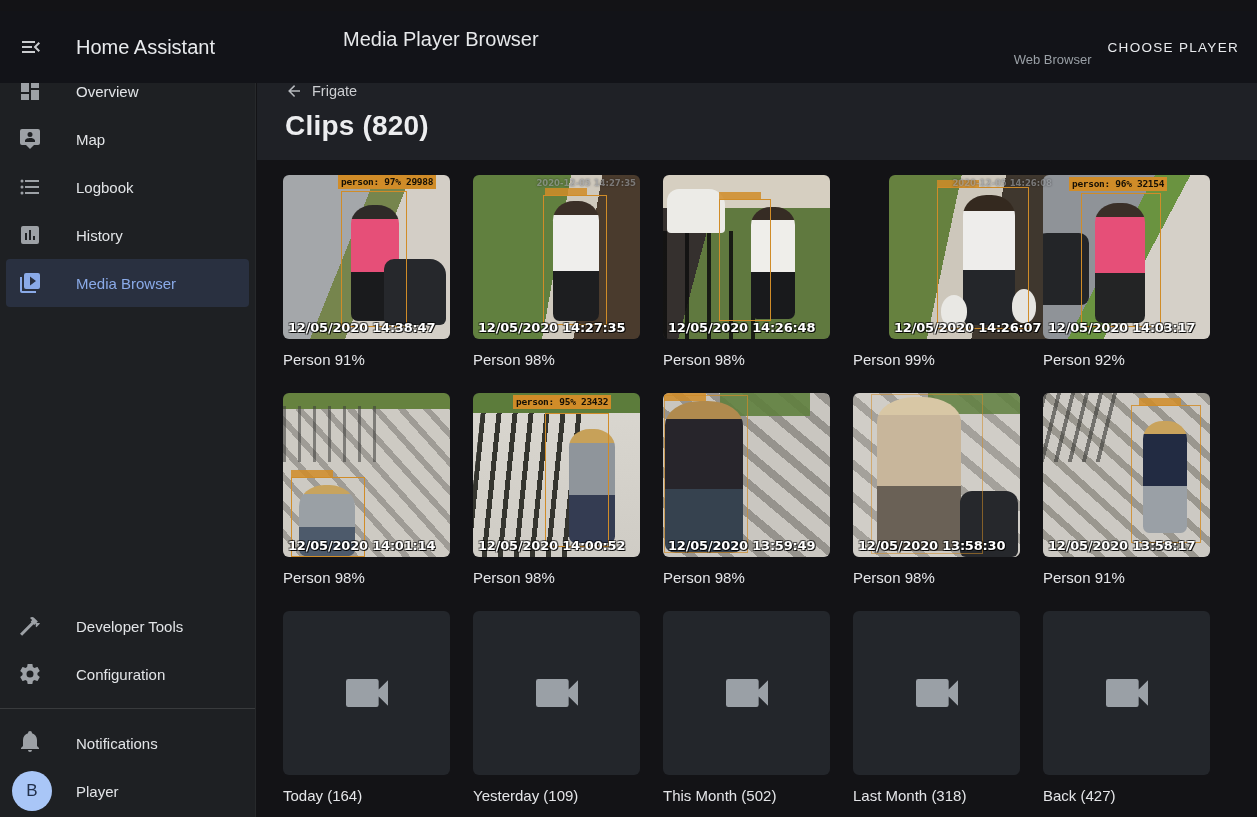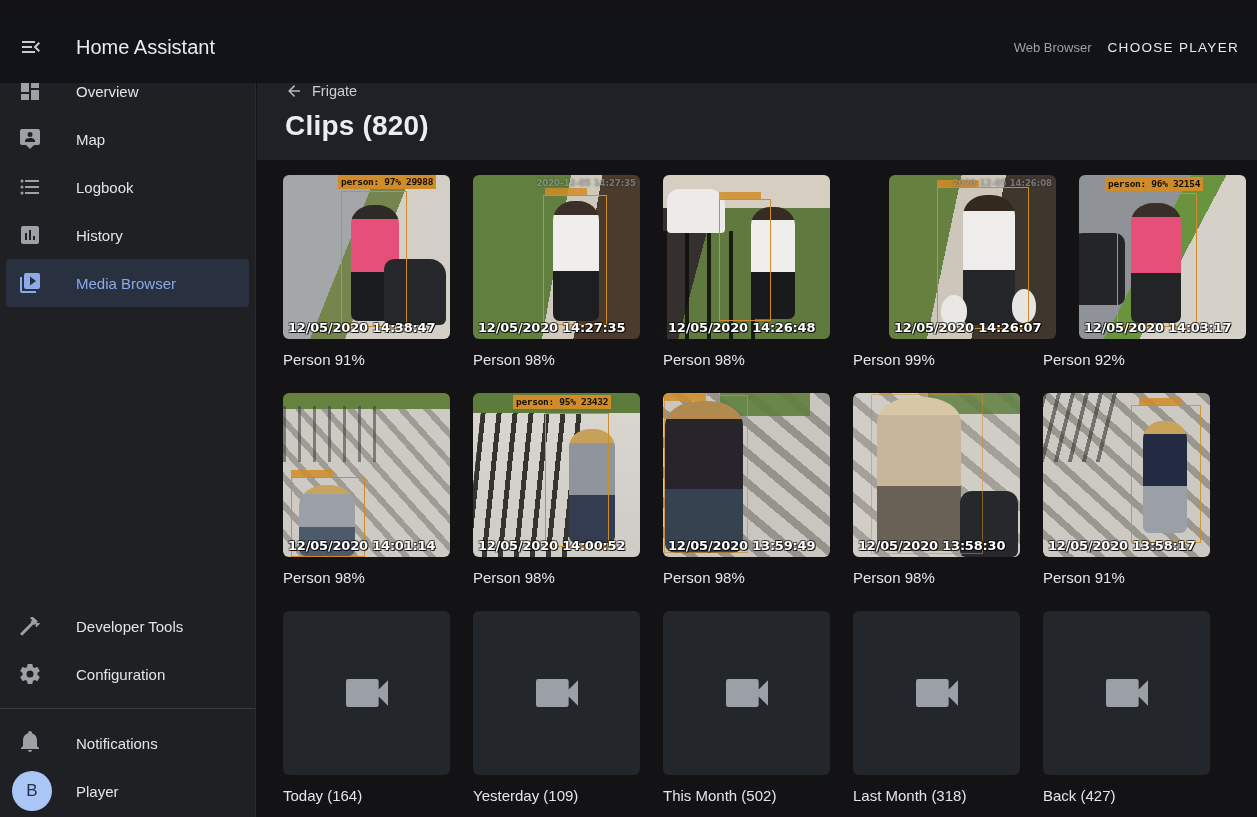--- a/index.html
+++ b/index.html
@@ -81,21 +81,21 @@
   .s3 .bbox{left:56px;top:24px;width:52px;height:122px;}
   .s3 .mini-tag{display:block;left:56px;top:17px;}
 
   .s4{background:linear-gradient(102deg,#66813f 0%,#66813f 36%,#cdc7bb 36%,#cdc7bb 58%,#3f372e 58%);margin-left:36px;}
   .s4 .bbox{left:48px;top:12px;width:92px;height:142px;}
   .s4 .person{left:74px;top:20px;width:52px;height:130px;--hair:#34291f;--torso:#eeedeb;--legs:#24262a;}
   .s4 .prop{display:block;left:52px;bottom:12px;width:26px;height:32px;background:#e9e8e4;border-radius:50% 50% 45% 45%;}
   .s4 .prop2{display:block;right:20px;bottom:16px;width:24px;height:34px;background:#e6e5e1;border-radius:50% 50% 45% 45%;}
   .s4 .mini-tag{display:block;left:48px;top:5px;}
 
-  .s5{background:linear-gradient(118deg,#8f9398 0%,#8f9398 44%,#6a9340 44%,#6a9340 58%,#d5d0c8 58%);margin-left:36px;}
+  .s5{background:linear-gradient(118deg,#8f9398 0%,#8f9398 44%,#6a9340 44%,#6a9340 58%,#d5d0c8 58%);}
   .s5 .bbox{left:38px;top:18px;width:80px;height:134px;}
   .s5 .det-label{left:26px;top:2px;}
   .s5 .person{left:52px;top:28px;width:50px;height:120px;--hair:#3a2f28;--torso:#e64f78;--legs:#232425;}
   .s5 .prop{display:block;left:-10px;top:58px;width:56px;height:72px;background:#232528;border-radius:14px 10px 8px 8px;}
 
   .s6{background:linear-gradient(#66823f 0 10%,rgba(0,0,0,0) 10%),repeating-linear-gradient(48deg,#cdcac3 0 13px,#9f9c96 13px 19px);}
   .s6::before{content:"";position:absolute;left:0;top:8%;width:58%;height:34%;
     background:repeating-linear-gradient(90deg,rgba(60,60,58,.55) 0 3px,rgba(0,0,0,0) 3px 15px);}
   .s6 .person{left:16px;top:92px;width:56px;height:72px;--hair:#c8a45e;--torso:#9aa0a5;--legs:#4d5a6b;border-radius:45% 45% 20% 20%/30% 30% 10% 10%;}
   .s6 .bbox{left:8px;top:84px;width:74px;height:80px;}
@@ -137,20 +137,21 @@
 <div class="topbar">
   <div class="topbar-left">
     <span class="menu-btn">
       <svg viewBox="0 0 24 24" width="24" height="24">
           <path fill="currentColor" d="M21,15.61L19.59,17L14.58,12L19.59,7L21,8.39L17.44,12L21,15.61M3,6H16V8H3V6M3,13V11H13V13H3M3,18V16H16V18H3Z"></path>
         </svg>
     </span>
     <span class="app-title">Home Assistant</span>
   </div>
   <div class="view-head">
+    <div class="view-title">Media Player Browser</div>
     <div class="view-sub">Web Browser</div>
   </div>
   <div class="choose-btn">CHOOSE PLAYER</div>
 </div>
 
 <div class="sidebar">
   <div id="side-main">
       <div class="side-item">
         <svg viewBox="0 0 24 24" width="24" height="24">
           <path fill="currentColor" d="M13,3V9H21V3M13,21H21V11H13M3,21H11V15H3M3,13H11V3H3V13Z"></path>

